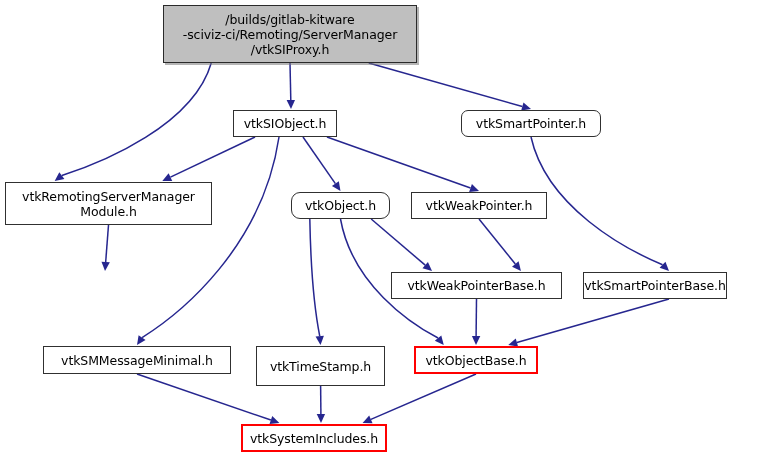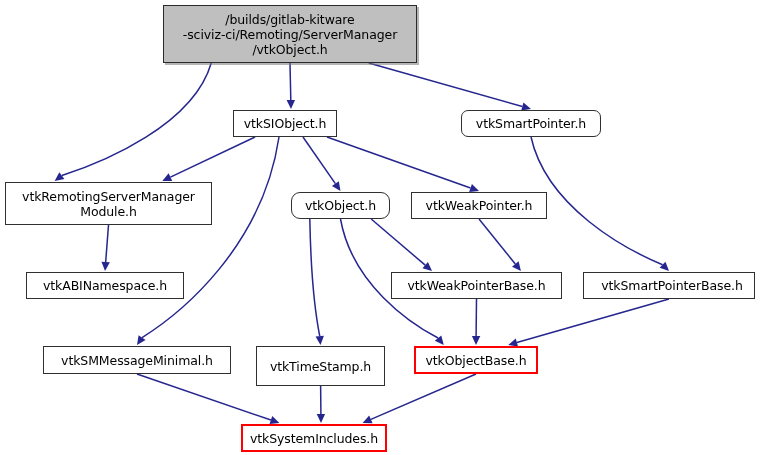--- a/index.html
+++ b/index.html
@@ -89,27 +89,26 @@
       <polygon points="508.24,345 515.7373189071859,338.48615250378447 518.0481609557298,346.5620431064785" fill="#26268f"></polygon>
       <path d="M 137 374 L 270.8897396545578 420.07160985304307" stroke="#26268f" stroke-width="1.5" fill="none"></path>
       <polygon points="279.4,423 269.5231575859779,424.0430646809161 272.25632172313766,416.10015502517007" fill="#26268f"></polygon>
       <path d="M 320.5 374 L 320.90816804610387 414.00046851818144" stroke="#26268f" stroke-width="1.5" fill="none"></path>
       <polygon points="321,423 316.70838668792186,414.04332342999965 325.1079494042859,413.9576136063632" fill="#26268f"></polygon>
       <path d="M 476 374 L 370.86171727051334 419.4301221670621" stroke="#26268f" stroke-width="1.5" fill="none"></path>
       <polygon points="362.59999999999997,423 369.195774281809,415.5746541074892 372.52766025921767,423.285590226635" fill="#26268f"></polygon>
     </svg>
 <div class="graph-node node-root" style="left: 163px; top: 5px; width: 254px; height: 58px;"><span class="node-label">/builds/gitlab-kitware
 -sciviz-ci/Remoting/ServerManager
-/vtkObject.h</span></div>
+/vtkSIProxy.h</span></div>
     <div class="graph-node" style="left: 233px; top: 110px; width: 104px; height: 27px;"><span class="node-label">vtkSIObject.h</span></div>
     <div class="graph-node" style="left: 461px; top: 110px; width: 140px; height: 27px; border-radius: 7px;"><span class="node-label">vtkSmartPointer.h</span></div>
     <div class="graph-node" style="left: 5px; top: 182px; width: 207px; height: 43px;"><span class="node-label">vtkRemotingServerManager
 Module.h</span></div>
     <div class="graph-node" style="left: 291px; top: 192px; width: 99px; height: 27px; border-radius: 9px;"><span class="node-label">vtkObject.h</span></div>
     <div class="graph-node" style="left: 411px; top: 192px; width: 136px; height: 27px;"><span class="node-label">vtkWeakPointer.h</span></div>
-    <div class="graph-node" style="left: 26px; top: 272px; width: 158px; height: 27px;"><span class="node-label">vtkABINamespace.h</span></div>
     <div class="graph-node" style="left: 391px; top: 272px; width: 171px; height: 27px;"><span class="node-label">vtkWeakPointerBase.h</span></div>
-    <div class="graph-node" style="left: 583px; top: 272px; width: 172px; height: 27px; padding-left: 6px;"><span class="node-label">vtkSmartPointerBase.h</span></div>
+    <div class="graph-node" style="left: 583px; top: 272px; width: 144px; height: 27px;"><span class="node-label">vtkSmartPointerBase.h</span></div>
     <div class="graph-node" style="left: 43px; top: 346px; width: 188px; height: 28px;"><span class="node-label">vtkSMMessageMinimal.h</span></div>
     <div class="graph-node" style="left: 256px; top: 346px; width: 129px; height: 40px;"><span class="node-label">vtkTimeStamp.h</span></div>
     <div class="graph-node node-highlight" style="left: 414px; top: 346px; width: 124px; height: 28px;"><span class="node-label">vtkObjectBase.h</span></div>
     <div class="graph-node node-highlight" style="left: 241px; top: 424px; width: 146px; height: 28px;"><span class="node-label">vtkSystemIncludes.h</span></div>
   </div>
 
 </body></html>

